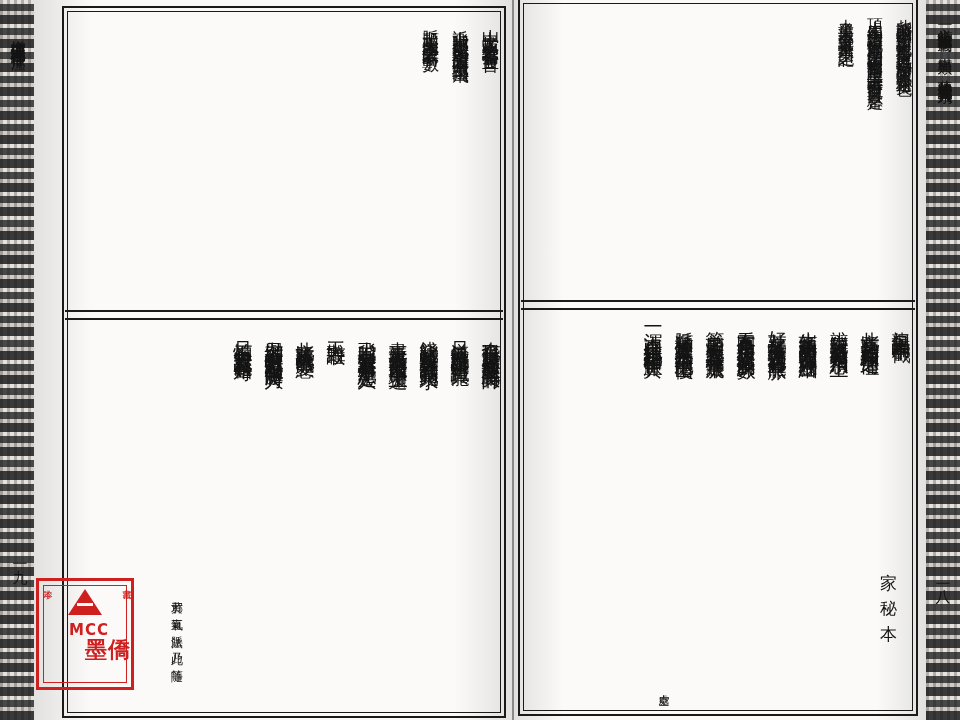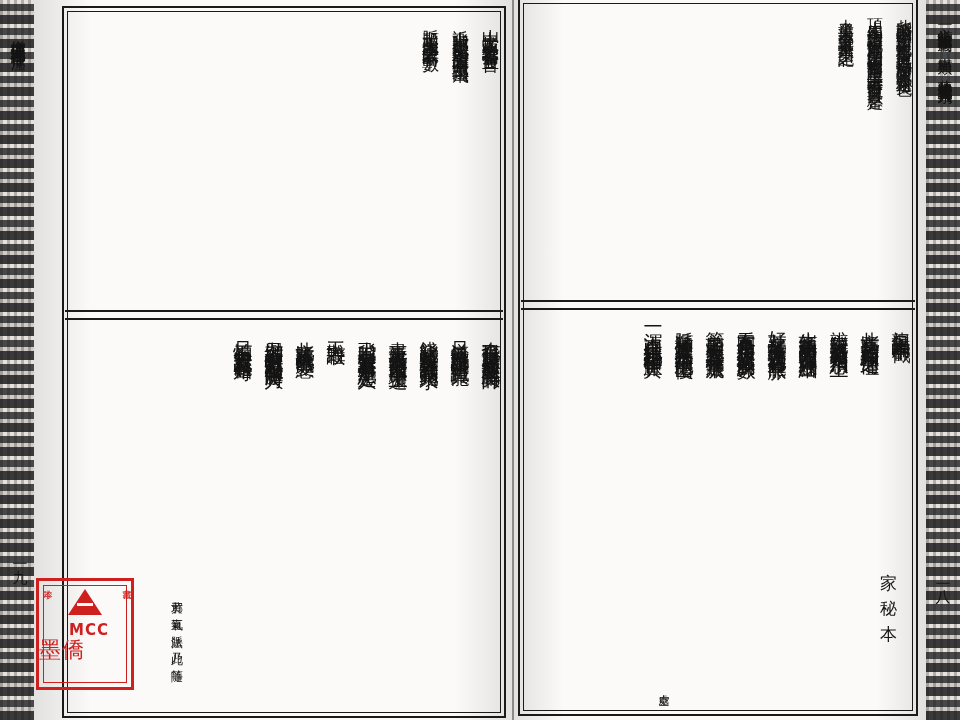--- a/index.html
+++ b/index.html
@@ -283,23 +283,23 @@
     text-align: center;
     font-size: 15px;
     font-weight: bold;
     letter-spacing: 1px;
     margin-left: 8px;
   }
   .seal .seal-cn {
     position: absolute;
     left: 0; right: 0;
     top: 58px;
-    text-align: left;
+    text-align: right;
     font-size: 22px;
-    font-weight: normal;
+    font-weight: bold;
     line-height: 1.0;
     letter-spacing: 1px;
   }
   .seal .seal-side {
     position: absolute;
     right: -2px;
     top: 2px;
     writing-mode: vertical-rl;
     text-orientation: upright;
     font-size: 9px;

